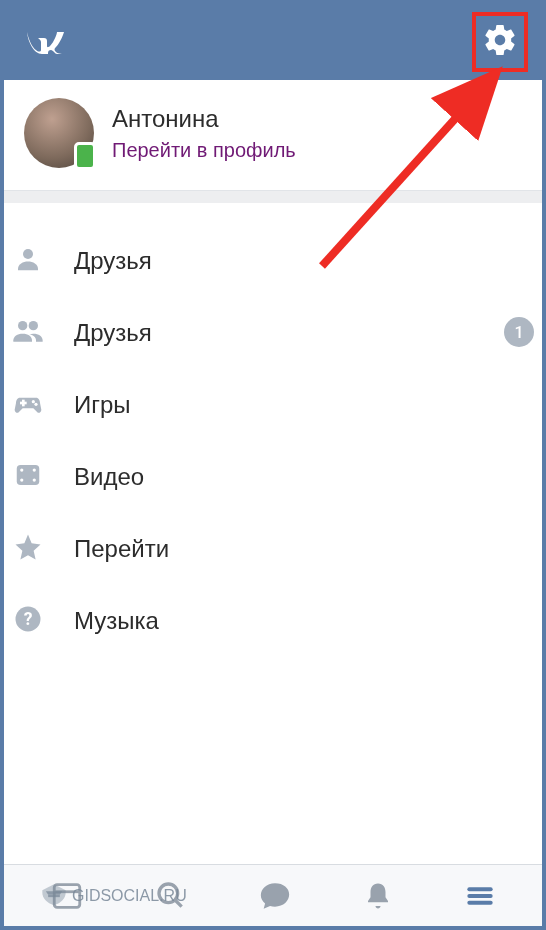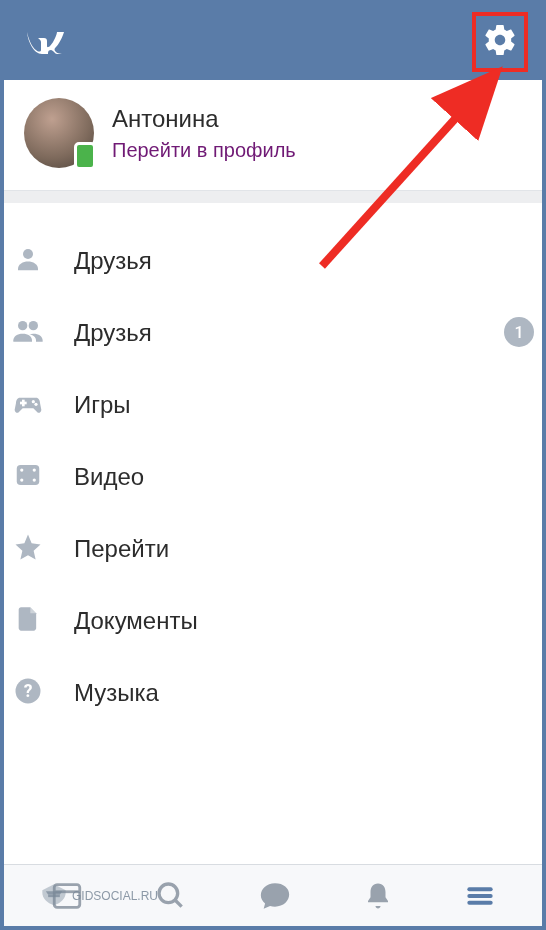--- a/index.html
+++ b/index.html
@@ -158,21 +158,21 @@
     .bottom-tab.active {
       color: #5a7ca8;
     }
     .watermark {
       position: absolute;
       bottom: 16px;
       left: 36px;
       display: flex;
       align-items: center;
       color: #7a8999;
-      font-size: 12px;
+      font-size: 16px;
       gap: 4px;
       z-index: 5;
       font-family: sans-serif;
       opacity: 0.85;
     }
     .watermark svg {
       width: 28px;
       height: 28px;
     }
   </style>
@@ -262,29 +262,20 @@
 
   <div class="menu-item">
     <span class="menu-icon">
       <svg viewBox="0 0 24 24" width="30" height="30" fill="#aeb7c2">
           <path d="M12 2l2.9 6.9L22 10l-5.5 5 1.6 7L12 18.5 5.9 22l1.6-7L2 10l7.1-1.1L12 2z"></path>
         </svg>
     </span>
     <span class="menu-label">Перейти</span>
   </div>
 
-  <div class="menu-item">
-    <span class="menu-icon">
-      <svg viewBox="0 0 24 24" width="28" height="30" fill="#aeb7c2">
-          <path d="M6 2h8l5 5v13c0 1-1 2-2 2H6c-1 0-2-1-2-2V4c0-1 1-2 2-2z"></path>
-          <path d="M14 2v5h5" fill="#fff" opacity="0.4"></path>
-        </svg>
-    </span>
-    <span class="menu-label">Документы</span>
-  </div>
 
   <div class="menu-item">
     <span class="menu-icon">
       <svg viewBox="0 0 24 24" width="30" height="30" fill="#aeb7c2">
           <circle cx="12" cy="12" r="10"></circle>
           <text x="12" y="17" text-anchor="middle" fill="#fff" font-size="14" font-weight="bold">?</text>
         </svg>
     </span>
     <span class="menu-label">Музыка</span>
   </div>

